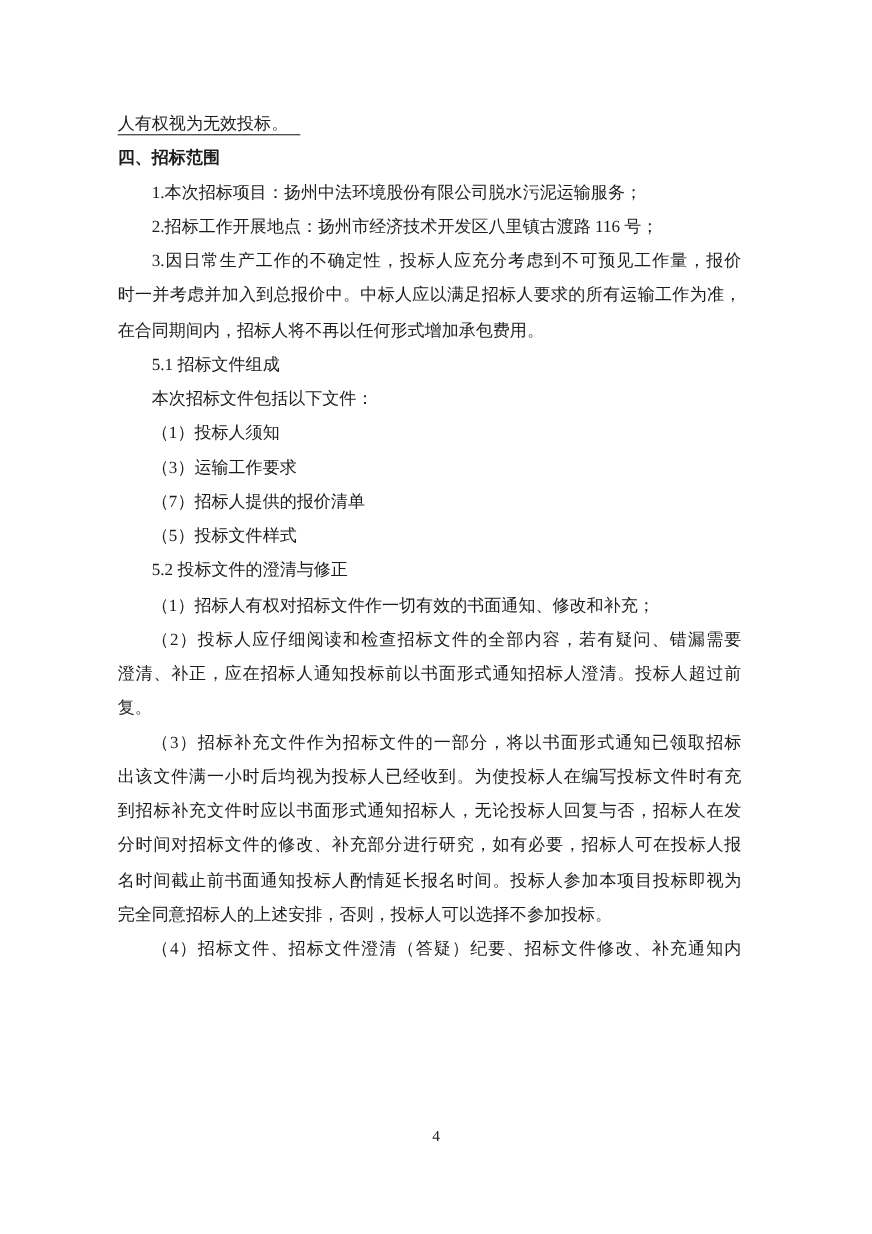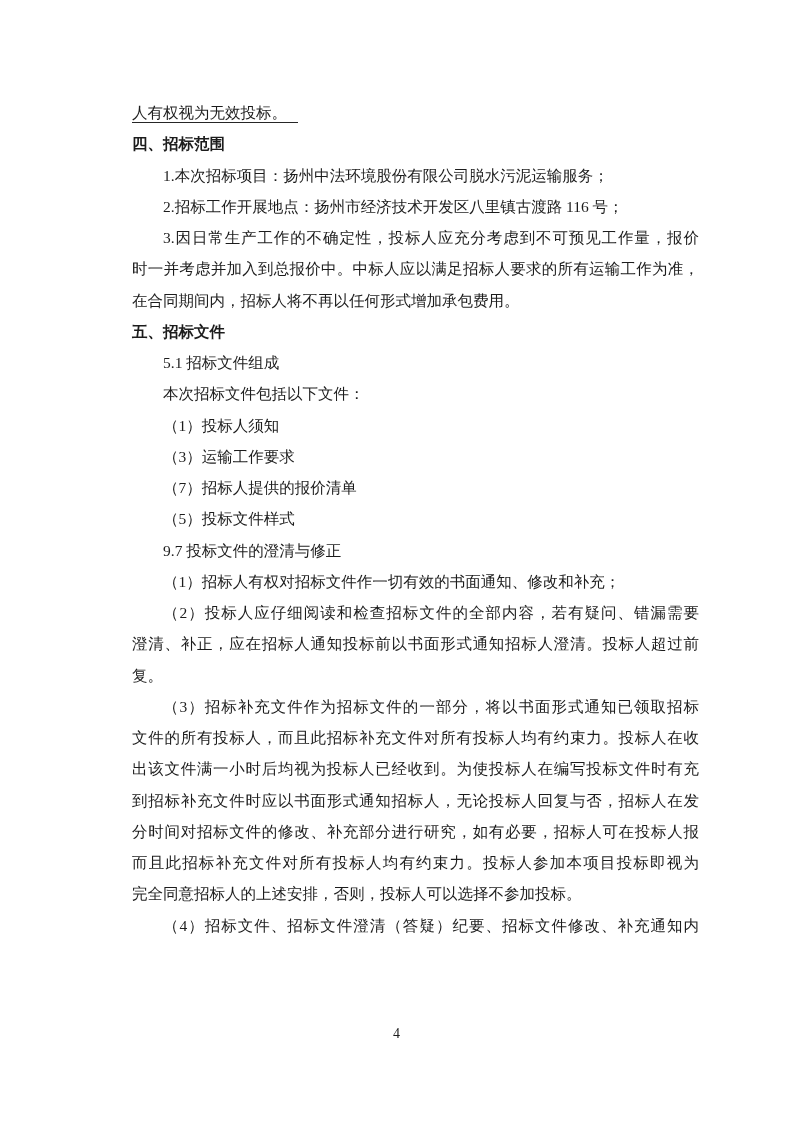--- a/index.html
+++ b/index.html
@@ -12,21 +12,21 @@
     width: 793px;
     height: 1122px;
     background: #ffffff;
     overflow: hidden;
     font-family: "Liberation Serif", "DejaVu Serif", serif;
     color: #1c1c1c;
   }
   .content {
     position: absolute;
     top: 97px;
-    left: 132px;
+    left: 107px;
     width: 567px;
     font-size: 15.5px;
     line-height: 31.25px;
   }
   .line {
     margin: 0;
     padding: 0;
     font-weight: normal;
     font-size: 15.5px;
   }
@@ -63,42 +63,40 @@
 
     <h2 class="line heading">四、招标范围</h2>
 
     <p class="line indent">1.本次招标项目：扬州中法环境股份有限公司脱水污泥运输服务；</p>
     <p class="line indent">2.招标工作开展地点：扬州市经济技术开发区八里镇古渡路 116 号；</p>
 
     <p class="line just indent">3.因日常生产工作的不确定性，投标人应充分考虑到不可预见工作量，报价</p>
     <p class="line just">时一并考虑并加入到总报价中。中标人应以满足招标人要求的所有运输工作为准，</p>
     <p class="line">在合同期间内，招标人将不再以任何形式增加承包费用。</p>
 
-    <h2 class="line heading">五、招标文件</h2>
 
     <p class="line indent">5.1 招标文件组成</p>
     <p class="line indent">本次招标文件包括以下文件：</p>
     <p class="line indent">（1）投标人须知</p>
     <p class="line indent">（3）运输工作要求</p>
     <p class="line indent">（7）招标人提供的报价清单</p>
     <p class="line indent">（5）投标文件样式</p>
 
-    <p class="line indent">9.7 投标文件的澄清与修正</p>
+    <p class="line indent">5.2 投标文件的澄清与修正</p>
     <p class="line indent">（1）招标人有权对招标文件作一切有效的书面通知、修改和补充；</p>
 
     <p class="line just indent">（2）投标人应仔细阅读和检查招标文件的全部内容，若有疑问、错漏需要</p>
     <p class="line just">澄清、补正，应在招标人通知投标前以书面形式通知招标人澄清。投标人超过前</p>
     <p class="line">复。</p>
 
     <p class="line just indent">（3）招标补充文件作为招标文件的一部分，将以书面形式通知已领取招标</p>
-    <p class="line just">文件的所有投标人，而且此招标补充文件对所有投标人均有约束力。投标人在收</p>
     <p class="line just">出该文件满一小时后均视为投标人已经收到。为使投标人在编写投标文件时有充</p>
     <p class="line just">到招标补充文件时应以书面形式通知招标人，无论投标人回复与否，招标人在发</p>
     <p class="line just">分时间对招标文件的修改、补充部分进行研究，如有必要，招标人可在投标人报</p>
-    <p class="line just">而且此招标补充文件对所有投标人均有约束力。投标人参加本项目投标即视为</p>
+    <p class="line just">名时间截止前书面通知投标人酌情延长报名时间。投标人参加本项目投标即视为</p>
     <p class="line">完全同意招标人的上述安排，否则，投标人可以选择不参加投标。</p>
 
     <p class="line just indent">（4）招标文件、招标文件澄清（答疑）纪要、招标文件修改、补充通知内</p>
 
   </div>
 
   <div class="footer">4</div>
 </div>
 
 </body></html>

